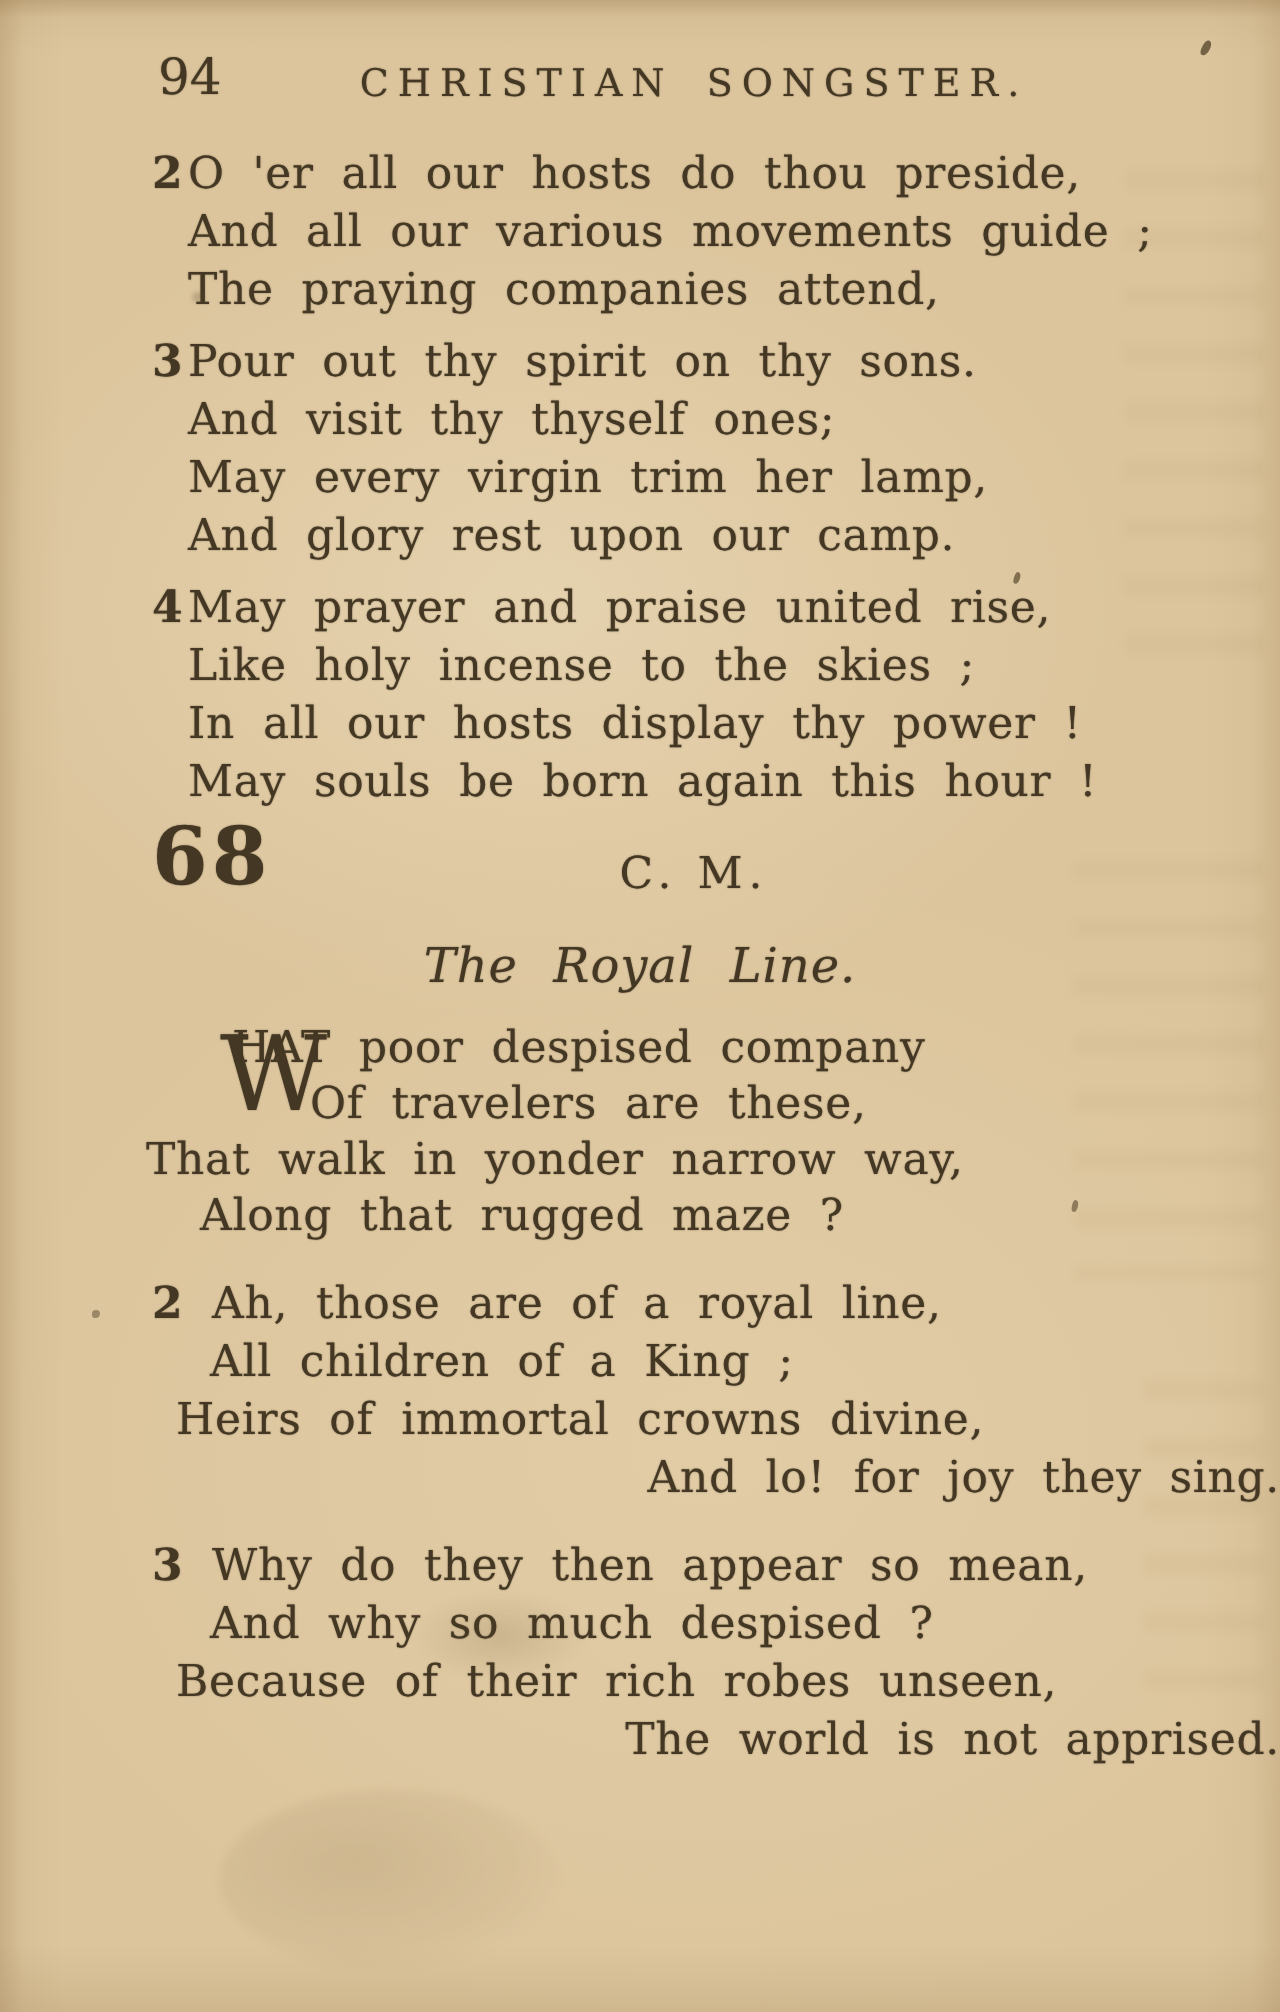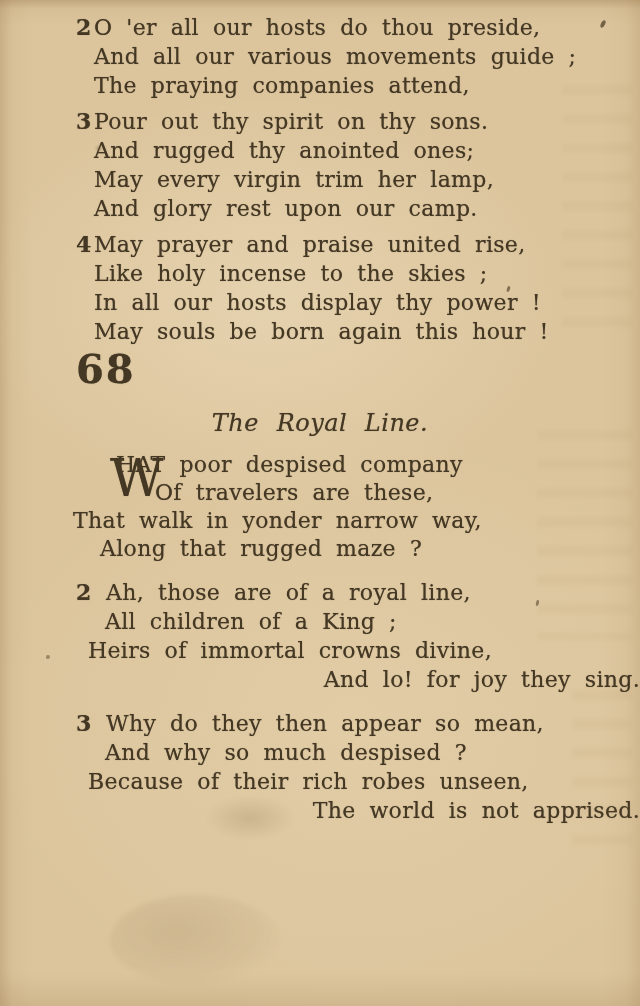--- a/index.html
+++ b/index.html
@@ -82,46 +82,51 @@
   .fleck-2 { left: 507px; top: 286px; width: 3px; height: 6px; transform: rotate(15deg); opacity: 0.7; }
   .fleck-3 { left: 536px; top: 600px; width: 3px; height: 6px; transform: rotate(10deg); opacity: 0.6; }
   .fleck-4 { left: 46px;  top: 655px; width: 4px; height: 4px; opacity: 0.5; }
   .fleck-5 { left: 96px;  top: 146px; width: 6px; height: 5px; opacity: 0.25; filter: blur(1px); }
 </style>
 </head>
 <body>
 
 <div class="page">
 
+  <div class="header">
+    <span class="pagenum ink">94</span>
+    <div class="running-title ink">CHRISTIAN SONGSTER.</div>
+  </div>
 
   <div class="stanza lm first-stanza-gap ink">
     <span class="vnum">2</span>
     <div class="vline">O 'er all our hosts do thou preside,</div>
     <div class="vline">And all our various movements guide ;</div>
     <div class="vline">The praying companies attend,</div>
   </div>
 
   <div class="stanza lm ink">
     <span class="vnum">3</span>
     <div class="vline">Pour out thy spirit on thy sons.</div>
-    <div class="vline">And rugged thy anointed ones;</div>
+    <div class="vline">And visit thy thyself ones;</div>
     <div class="vline">May every virgin trim her lamp,</div>
     <div class="vline">And glory rest upon our camp.</div>
   </div>
 
   <div class="stanza lm ink">
     <span class="vnum">4</span>
     <div class="vline">May prayer and praise united rise,</div>
     <div class="vline">Like holy incense to the skies ;</div>
     <div class="vline">In all our hosts display thy power !</div>
     <div class="vline">May souls be born again this hour !</div>
   </div>
 
   <div class="hymn-head">
     <span class="hymn-num ink">68</span>
+    <span class="hymn-meter ink">C. M.</span>
   </div>
   <div class="hymn-title ink">The Royal Line.</div>
 
   <div class="stanza dropcap-stanza ink">
     <span class="drop-cap">W</span>
     <div class="vline l1">HAT poor despised company</div>
     <div class="vline l2">Of travelers are these,</div>
     <div class="vline l3">That walk in yonder narrow way,</div>
     <div class="vline l4">Along that rugged maze ?</div>
   </div>

